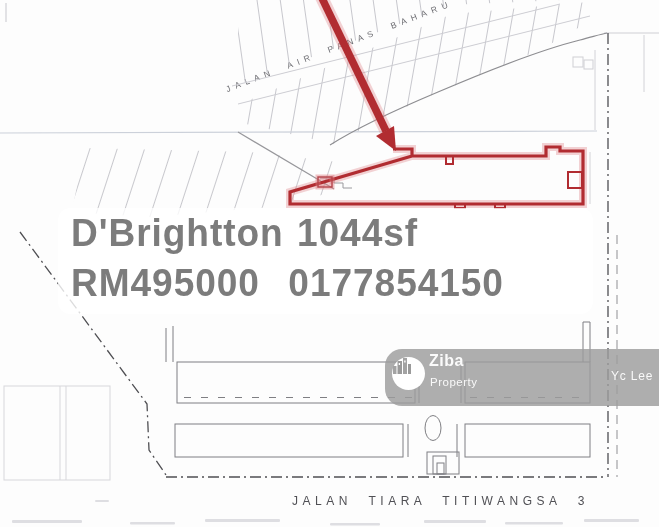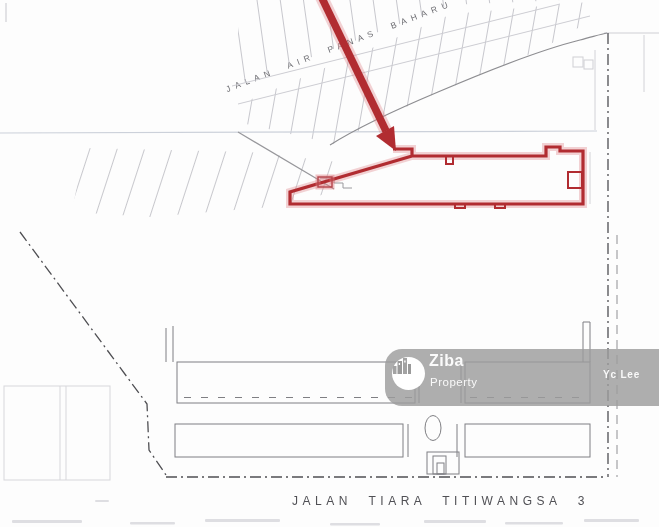--- a/index.html
+++ b/index.html
@@ -46,22 +46,22 @@
   }
   .wm-brand{
     position:absolute;left:44px;top:3px;color:rgba(255,255,255,0.95);
     font-size:16px;font-weight:700;letter-spacing:0.5px;
   }
   .wm-brand-sub{
     position:absolute;left:45px;top:27px;color:rgba(255,255,255,0.92);
     font-size:11.5px;letter-spacing:0.5px;
   }
   .wm-agent{
-    position:absolute;left:218px;top:20px;color:rgba(255,255,255,0.92);
-    font-size:10px;letter-spacing:0.8px;white-space:nowrap;font-weight:bold;
+    position:absolute;left:226px;top:20px;color:rgba(255,255,255,0.92);
+    font-size:12px;letter-spacing:0.8px;white-space:nowrap;
   }
 </style>
 </head>
 <body>
 
 <div class="stage">
 
   <div class="street-top">JALAN AIR PANAS BAHARU</div>
 
   <div class="street-bottom">JALAN TIARA TITIWANGSA 3</div>
@@ -161,20 +161,28 @@
       <rect x="130" y="522" width="45" height="2.5" rx="1"></rect>
       <rect x="205" y="519" width="75" height="3" rx="1"></rect>
       <rect x="330" y="523" width="50" height="2.5" rx="1"></rect>
       <rect x="424" y="520" width="62" height="3" rx="1"></rect>
       <rect x="505" y="522" width="58" height="2.5" rx="1"></rect>
       <rect x="584" y="519" width="55" height="3" rx="1"></rect>
       <rect x="95" y="500" width="14" height="2" rx="1"></rect>
     </g>
   </svg>
 
+  <div class="info-box">
+    <div class="info-line l1">
+      <span class="gap-name">D'Brightton</span><span>1044sf</span>
+    </div>
+    <div class="info-line l2">
+      <span class="gap-price">RM495000</span><span>0177854150</span>
+    </div>
+  </div>
 
   <div class="wm-bar">
     <div class="wm-logo-circle">
       <svg width="20" height="18" viewBox="0 0 20 18">
         <rect x="1" y="9" width="3.5" height="8" fill="#a3a3a3"></rect>
         <rect x="5.5" y="4" width="4.5" height="13" fill="#9a9a9a"></rect>
         <rect x="11" y="1" width="4" height="16" fill="#a3a3a3"></rect>
         <rect x="16" y="7" width="3" height="10" fill="#9a9a9a"></rect>
         <rect x="6.7" y="6" width="1.4" height="2" fill="#ffffff"></rect>
         <rect x="12.2" y="3.5" width="1.4" height="2" fill="#ffffff"></rect>

